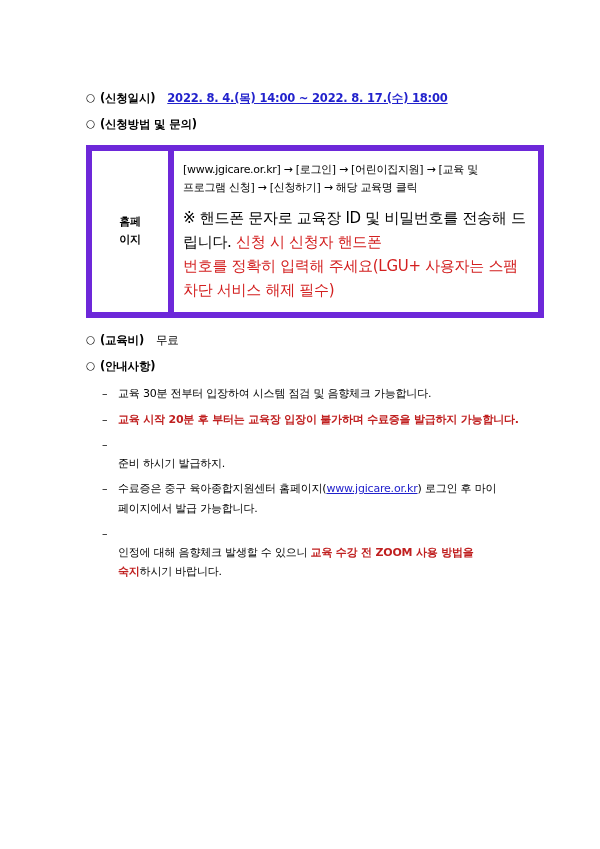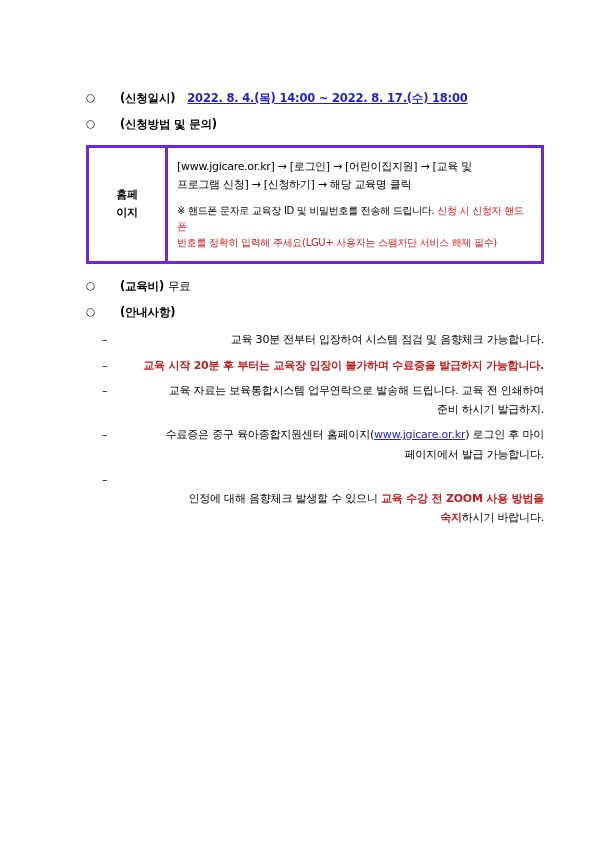--- a/index.html
+++ b/index.html
@@ -32,42 +32,41 @@
     margin-bottom: 9px;
     letter-spacing: -0.2px;
   }
   .bullet-mark {
     flex: 0 0 auto;
     margin-right: 5px;
     font-size: 10.5px;
   }
   .bullet-text {
     font-weight: bold;
-    margin-left: 20px;
   }
   .blue-ul {
     color: #2222cc;
     font-weight: bold;
     text-decoration: underline;
     margin-left: 12px;
   }
   .normal {
     font-weight: normal;
-    margin-left: 4px;
+    margin-left: 12px;
   }
 
   
   .info-table {
     border-collapse: collapse;
     width: 458px;
     margin: 11px 0 14px 0;
     table-layout: fixed;
   }
   .info-table td {
-    border: 3px solid #6d28d9;
+    border: 6px solid #6d28d9;
     padding: 7px 9px;
     font-size: 11px;
     line-height: 1.65;
     vertical-align: middle;
     letter-spacing: -0.3px;
   }
   .info-table td.label {
     width: 56px;
     text-align: center;
     font-weight: bold;
@@ -78,21 +77,21 @@
     padding-top: 10px !important;
     padding-bottom: 10px !important;
   }
   .path-line {
     display: block;
     text-align: justify;
   }
   .note-line {
     margin-top: 9px;
     display: block;
-    font-size: 10px;
+    font-size: 15px;
     line-height: 1.6;
   }
   .red {
     color: #d32020;
   }
 
   
   .dash-list {
     margin: 4px 0 0 0;
     padding: 0;
@@ -107,21 +106,20 @@
     letter-spacing: -0.2px;
   }
   .dash-mark {
     flex: 0 0 auto;
     width: 16px;
     margin-left: 16px;
   }
   .dash-body {
     flex: 1 1 auto;
     max-width: 430px;
-    text-align: right;
   }
   .b-red {
     color: #c02020;
     font-weight: bold;
   }
   .b-link {
     color: #2222cc;
     text-decoration: underline;
   }
 </style>
@@ -175,21 +173,21 @@
       <li class="dash-item">
         <span class="dash-mark">–</span>
         <span class="dash-body"><span>교육 30분 전부터 입장하여 시스템 점검 및 음향체크 가능합니다.</span></span>
       </li>
       <li class="dash-item">
         <span class="dash-mark">–</span>
         <span class="dash-body"><span class="b-red">교육 시작 20분 후 부터는 교육장 입장이 불가하며 수료증을 발급하지 가능합니다.</span></span>
       </li>
       <li class="dash-item">
         <span class="dash-mark">–</span>
-        <span class="dash-body"><span>교육 자료는 보육통합시스템 업무연락으로 발송해 드립니다. 교육 전 인쇄하여</span><br><span>준비 하시기 발급하지.</span></span>
+        <span class="dash-body"><br><span>준비 하시기 발급하지.</span></span>
       </li>
       <li class="dash-item">
         <span class="dash-mark">–</span>
         <span class="dash-body"><span>수료증은 중구 육아종합지원센터 홈페이지(</span><span class="b-link">www.jgicare.or.kr</span><span>) 로그인 후 마이</span><br><span>페이지에서 발급 가능합니다.</span></span>
       </li>
       <li class="dash-item">
         <span class="dash-mark">–</span>
         <span class="dash-body"><br><span>인정에 대해 음향체크 발생할 수 있으니 </span><span class="b-red">교육 수강 전 ZOOM 사용 방법을</span><br><span class="b-red">숙지</span><span>하시기 바랍니다.</span></span>
       </li>
     </ul>

